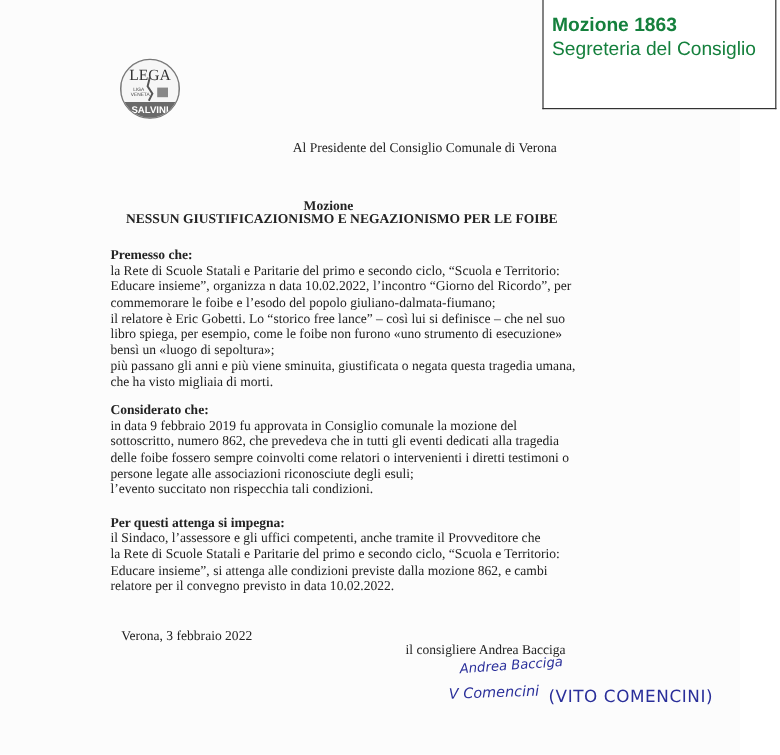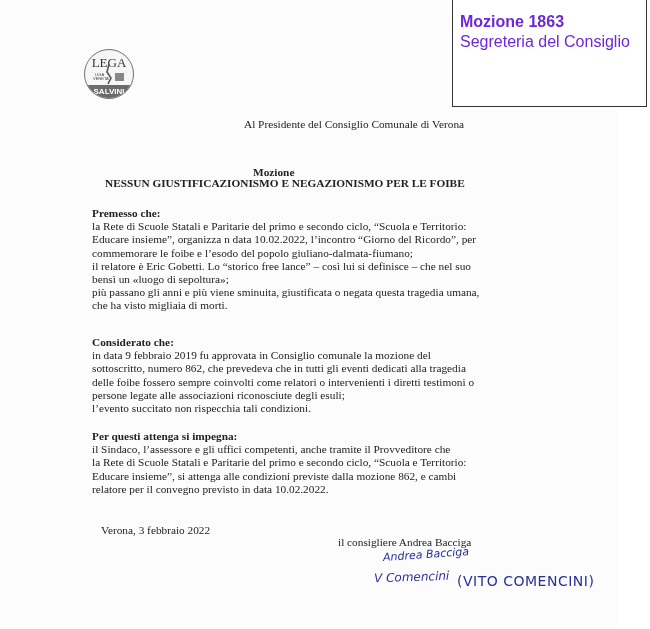--- a/index.html
+++ b/index.html
@@ -11,30 +11,30 @@
     }
     .paper-shade {
       position: absolute; left: 617px; top: 0; width: 33px; height: 629px;
       background: #ffffff;
     }
     .scan {
       position: absolute; left: 0; top: 0; width: 617px; height: 629px;
       background: #fcfcfc;
     }
     .stamp-box {
-      position: absolute; left: 452px; top: 0; width: 195px; height: 107px;
+      position: absolute; left: 452px; top: 0; width: 195px; height: 91px;
       border: 1px solid #333; border-top: none; background: #fff;
-      font-family: "Liberation Sans", sans-serif; color: #6d28d9;
+      font-family: "Liberation Sans", sans-serif; color: #15803d;
       box-sizing: border-box; padding: 12px 0 0 7px;
     }
     .stamp-box .l1 { font-weight: bold; font-size: 16px; line-height: 20px; }
     .stamp-box .l2, .stamp-box .l3 { font-size: 16px; line-height: 20px; }
 
     .logo {
-      position: absolute; left: 84px; top: 49px; width: 48px; height: 48px;
+      position: absolute; left: 100px; top: 49px; width: 48px; height: 48px;
       border-radius: 50%; border: 1px solid #777; overflow: hidden; background: #737373;
     }
     .logo svg { display: block; }
 
     .t { position: absolute; font-size: 11.3px; line-height: 13.3px; white-space: nowrap; color: #222; }
     .addressee { left: 244px; top: 118px; }
     .motion-label { left: 253px; top: 166px; font-weight: bold; }
     .motion-title { left: 105px; top: 177px; font-weight: bold; font-size: 11.3px; }
     .section { position: absolute; left: 92px; font-size: 11.3px; line-height: 13.2px; color: #222; }
     .section .head { font-weight: bold; }
@@ -79,20 +79,21 @@
 <div class="t addressee">Al Presidente del Consiglio Comunale di Verona</div>
 <div class="t motion-label">Mozione</div>
 <div class="t motion-title">NESSUN GIUSTIFICAZIONISMO  E NEGAZIONISMO PER LE FOIBE</div>
 
 <div class="section s1">
   <div class="head">Premesso che:</div>
   <div class="line">la Rete di Scuole Statali e Paritarie del primo e secondo ciclo, “Scuola e Territorio:</div>
   <div class="line">Educare insieme”, organizza n data 10.02.2022, l’incontro “Giorno del Ricordo”, per</div>
   <div class="line">commemorare le foibe e l’esodo del popolo giuliano-dalmata-fiumano;</div>
   <div class="line">il relatore è Eric Gobetti. Lo “storico free lance” – così lui si definisce – che nel suo</div>
+  <div class="line">libro spiega, per esempio, come le foibe non furono «uno strumento di esecuzione»</div>
   <div class="line">bensì un «luogo di sepoltura»;</div>
   <div class="line">più passano gli anni e più viene sminuita, giustificata o negata questa tragedia umana,</div>
   <div class="line">che ha visto migliaia di morti.</div>
 </div>
 
 <div class="section s2">
   <div class="head">Considerato che:</div>
   <div class="line">in data 9 febbraio 2019 fu approvata in Consiglio comunale la mozione del</div>
   <div class="line">sottoscritto, numero 862, che prevedeva che in tutti gli eventi dedicati alla tragedia</div>
   <div class="line">delle foibe fossero sempre coinvolti come relatori o intervenienti i diretti testimoni o</div>

